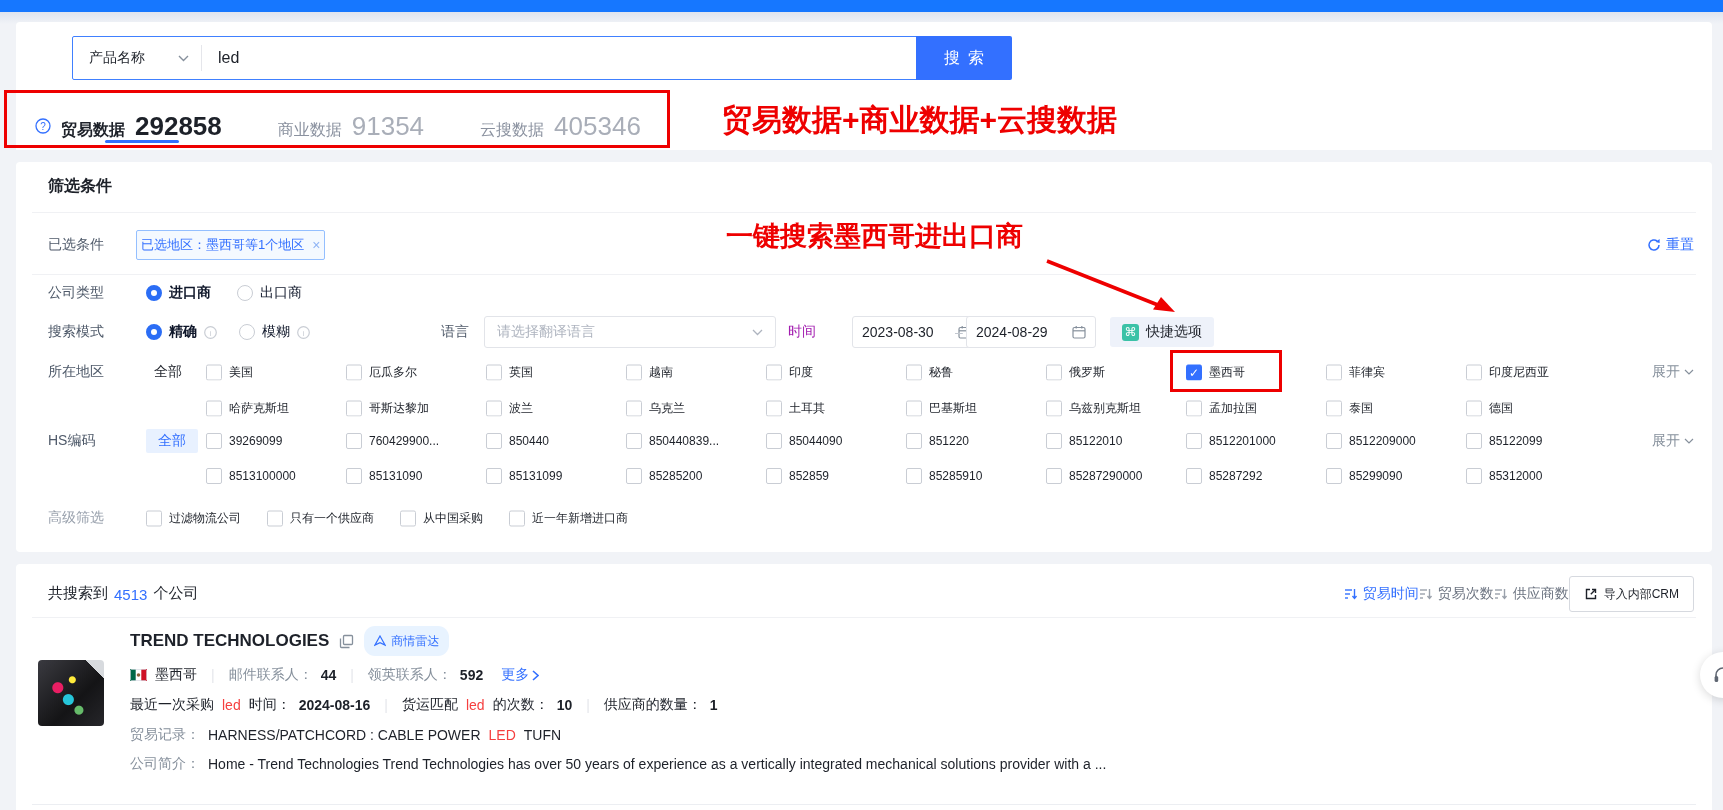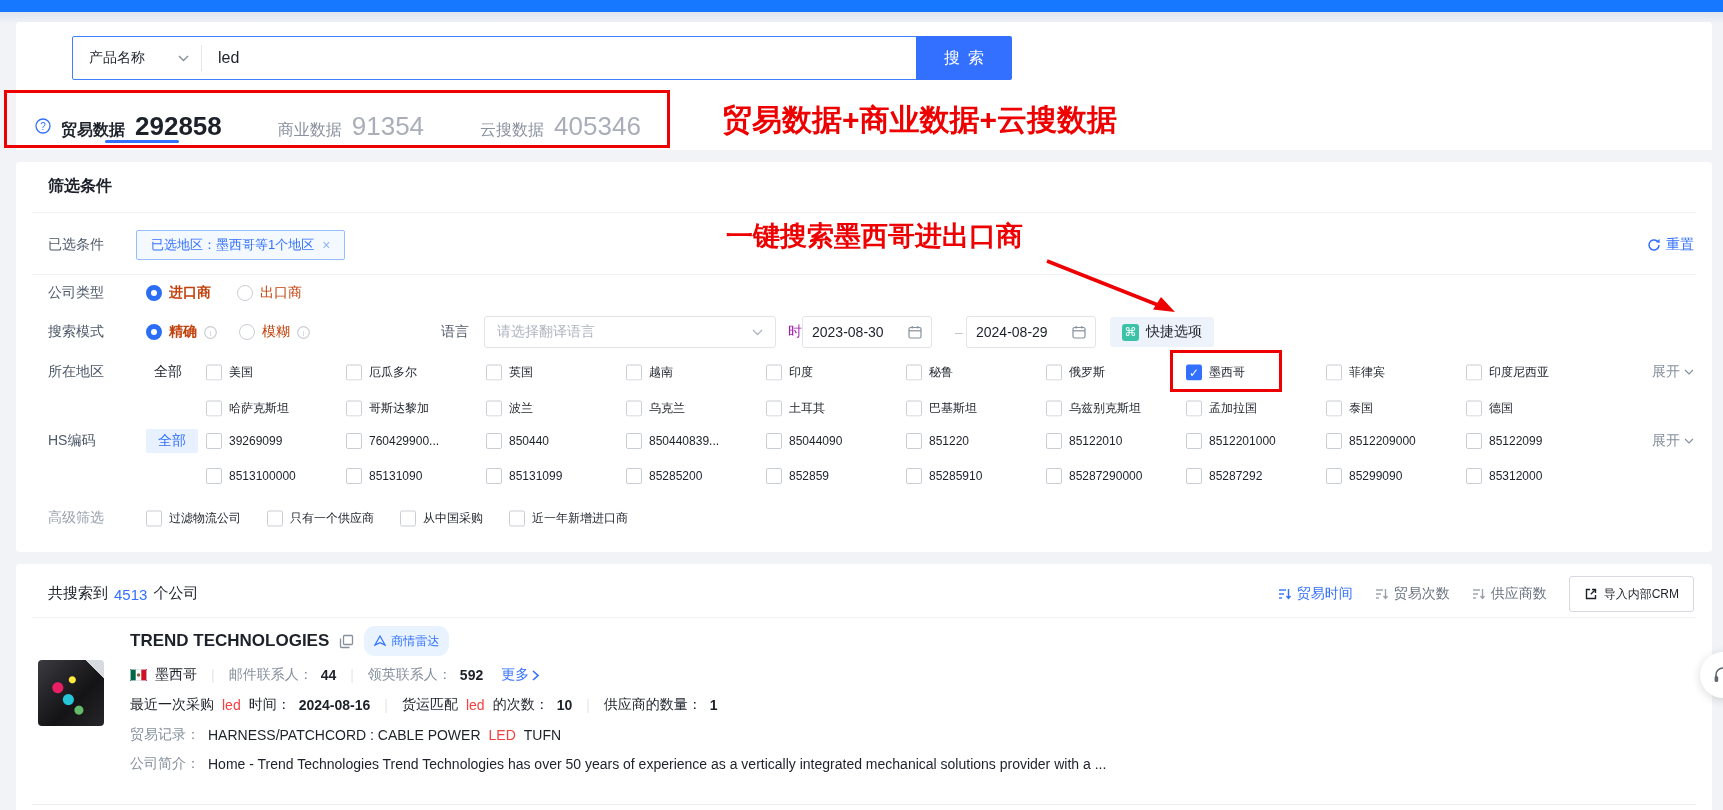--- a/index.html
+++ b/index.html
@@ -41,30 +41,30 @@
   .tab-underline { position:absolute; left:89px; top:118px; width:74px; height:3px; background:#3370ff; border-radius:2px; }
   .q-icon { width:16px; height:16px; margin-right:-46px; }
 
   
   .f-title { position:absolute; left:32px; top:14px; font-size:16px; font-weight:bold; color:#1d2129; }
   .hline { position:absolute; left:16px; right:16px; height:1px; background:#f0f1f4; }
   .rlabel { position:absolute; left:32px; color:#4e5969; font-size:14px; top:50%; transform:translateY(-50%); }
   .row { position:absolute; left:0; right:0; }
 
   .sel-tag { position:absolute; left:120px; top:50%; transform:translateY(-50%);
-    display:flex; align-items:center; gap:8px; height:30px; padding:0 14px;
+    display:flex; align-items:center; gap:8px; height:30px; padding:0 4px;
     border:1px solid #94bfff; background:#f4f9ff; color:#3370ff; font-size:13px; border-radius:2px; }
   .sel-tag .x { color:#8fb4f5; cursor:pointer; font-size:14px; }
   .reset { position:absolute; right:18px; top:50%; transform:translateY(-50%);
     display:flex; align-items:center; gap:5px; color:#3370ff; font-size:14px; cursor:pointer; }
 
   .radio { width:16px; height:16px; border-radius:50%; border:1px solid #c9cdd4; background:#fff; display:inline-block; flex:0 0 16px; }
   .radio.on { border:5px solid #2b6df5; }
   .radio-item { display:flex; align-items:center; gap:7px; cursor:pointer; }
-  .radio-item .rl { color:#c2410c; }
+  .radio-item .rl { color:#0f172a; }
   .radio-item.on .rl { font-weight:bold; }
 
   .chk { display:flex; align-items:center; gap:7px; cursor:pointer; }
   .box { width:16px; height:16px; border:1px solid #c9cdd4; border-radius:2px; background:#fff;
     color:#fff; font-size:12px; line-height:15px; text-align:center; flex:0 0 16px; }
   .chk.checked .box { background:#3370ff; border-color:#3370ff; }
   .chk .lbl { font-size:12px; color:#1d2129; white-space:nowrap; }
 
   .grid { position:absolute; left:190px; display:flex; top:50%; transform:translateY(-50%); }
   .grid .chk { flex:0 0 140px; width:140px; overflow:hidden; }
@@ -87,21 +87,21 @@
   .date-dash { position:absolute; left:939px; top:50%; transform:translateY(-50%); color:#c2c7cf; }
   .quick-btn { position:absolute; left:1094px; height:30px; top:50%; transform:translateY(-50%);
     background:#eef2fa; border-radius:3px; display:flex; align-items:center; gap:7px; padding:0 12px;
     color:#1d2129; cursor:pointer; }
   .cmd-badge { width:17px; height:17px; background:#3bc2a7; border-radius:3px; color:#fff; font-size:12px;
     line-height:17px; text-align:center; }
 
   
   .summary { position:absolute; left:32px; top:20px; font-size:15px; color:#1d2129; display:flex; gap:6px;align-items:flex-end; }
   .summary .cnt { color:#3370ff; }
-  .sort-bar { position:absolute; right:18px; top:12px; display:flex; gap:22px; }
+  .sort-bar { position:absolute; right:18px; top:12px; display:flex; }
   .sort-item { display:flex; align-items:center; gap:5px; color:#6b7380; cursor:pointer; font-size:14px; }
   .sort-item.active { color:#3370ff; }
   .crm-btn { display:flex; align-items:center; gap:6px; border:1px solid #d6d9df; border-radius:3px;
     height:36px; padding:0 14px; background:#fff; color:#1d2129; font-size:12px; cursor:pointer; }
 
   .thumb { position:absolute; left:22px; top:96px; width:66px; height:66px; border-radius:4px;
     background:
       radial-gradient(circle at 30% 42%, #e91e63 0 5px, transparent 6px),
       radial-gradient(circle at 52% 30%, #ffeb3b 0 3px, transparent 4px),
       radial-gradient(circle at 46% 60%, #26c6da 0 5px, transparent 6px),
@@ -230,21 +230,21 @@
       </span>
     </div>
     <span class="lang-label">语言</span>
     <div class="lang-select">
       <span>请选择翻译语言</span>
       <svg width="11" height="7" viewBox="0 0 11 7">
           <polyline points="1,1 5.5,5.5 10,1" fill="none" stroke="#aeb4bf" stroke-width="1.3"></polyline>
         </svg>
     </div>
     <span class="time-label">时间</span>
-    <div class="date-box" style="left:786px">
+    <div class="date-box" style="left:836px">
       <span>2023-08-30</span>
       <svg width="14" height="14" viewBox="0 0 14 14">
           <rect x="1" y="2.5" width="12" height="10.5" rx="1.5" fill="none" stroke="#86909c" stroke-width="1.2"></rect>
           <line x1="1" y1="5.8" x2="13" y2="5.8" stroke="#86909c" stroke-width="1.2"></line>
           <line x1="4.2" y1="1" x2="4.2" y2="3.6" stroke="#86909c" stroke-width="1.2"></line>
           <line x1="9.8" y1="1" x2="9.8" y2="3.6" stroke="#86909c" stroke-width="1.2"></line>
         </svg>
     </div>
     <span class="date-dash">–</span>
     <div class="date-box" style="left:950px">

